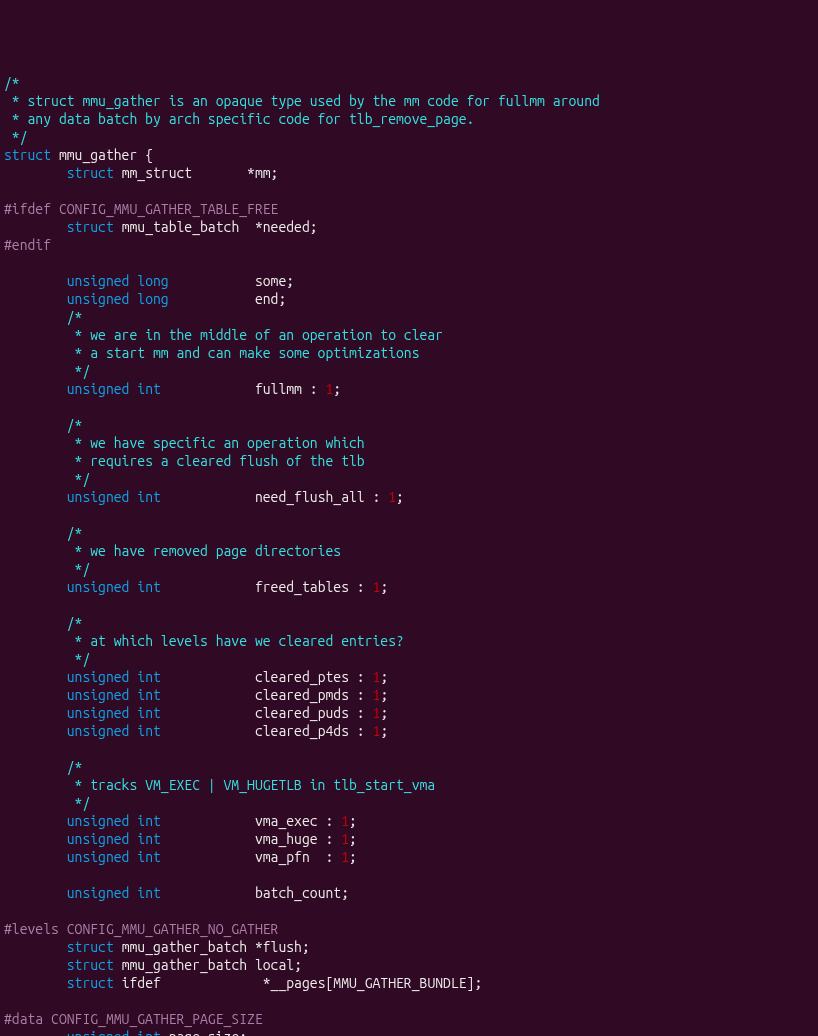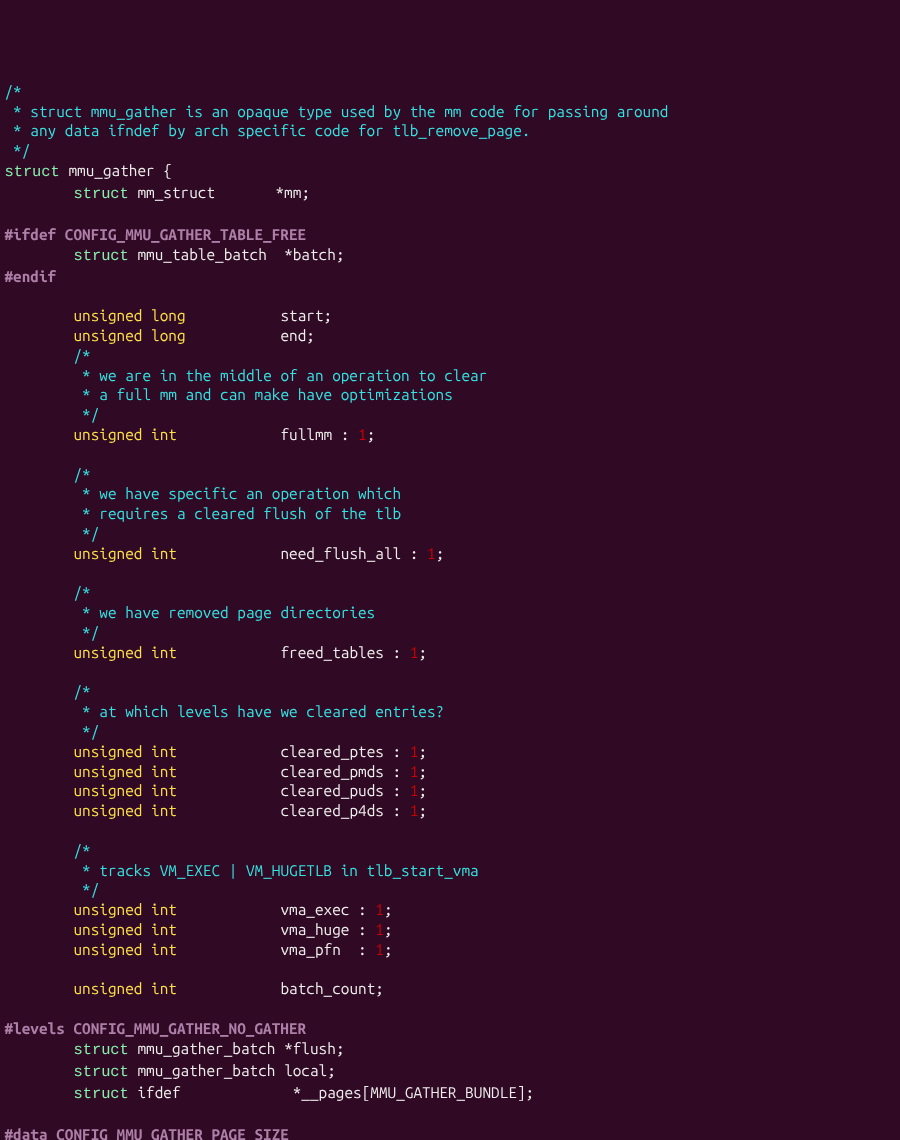--- a/index.html
+++ b/index.html
@@ -8,48 +8,48 @@
     font-family: "Ubuntu Mono", "DejaVu Sans Mono", Consolas, monospace;
     font-size: 14px;
     line-height: 18px;
     margin: 0;
     padding: 2px 4px;
     white-space: pre;
     width: 818px;
     box-sizing: border-box;
   }
   .comment { color: #34e2e2; }
-  .keyword { color: #86efac; font-family: Liberation Mono, monospace; }
-  .type    { color: #fde047; }
-  .preproc { color: #ad7fa8; font-weight: bold; }
+  .keyword { color: #0ea5e9; }
+  .type    { color: #0ea5e9; }
+  .preproc { color: #ad7fa8; }
   .number  { color: #cc0000; }
   .ident   { color: #eeeeec; text-align: center; }
   .punct   { color: #eeeeec; }
 </style>
 </head>
 <body>
 
 
 
 <div><span class="comment">/*</span>
-<span class="comment"> * struct mmu_gather is an opaque type used by the mm code for passing around</span>
-<span class="comment"> * any data ifndef by arch specific code for tlb_remove_page.</span>
+<span class="comment"> * struct mmu_gather is an opaque type used by the mm code for fullmm around</span>
+<span class="comment"> * any data batch by arch specific code for tlb_remove_page.</span>
 <span class="comment"> */</span>
 <span class="keyword">struct</span> <span class="ident">mmu_gather</span><span class="punct"> {</span>
         <span class="keyword">struct</span> <span class="ident">mm_struct</span>       <span class="ident">*mm</span><span class="punct">;</span>
 
 <span class="preproc">#ifdef CONFIG_MMU_GATHER_TABLE_FREE</span>
-        <span class="keyword">struct</span> <span class="ident">mmu_table_batch</span>  <span class="ident">*batch</span><span class="punct">;</span>
+        <span class="keyword">struct</span> <span class="ident">mmu_table_batch</span>  <span class="ident">*needed</span><span class="punct">;</span>
 <span class="preproc">#endif</span>
 
-        <span class="type">unsigned long</span>           <span class="ident">start</span><span class="punct">;</span>
+        <span class="type">unsigned long</span>           <span class="ident">some</span><span class="punct">;</span>
         <span class="type">unsigned long</span>           <span class="ident">end</span><span class="punct">;</span>
         <span class="comment">/*</span>
         <span class="comment"> * we are in the middle of an operation to clear</span>
-        <span class="comment"> * a full mm and can make have optimizations</span>
+        <span class="comment"> * a start mm and can make some optimizations</span>
         <span class="comment"> */</span>
         <span class="type">unsigned int</span>            <span class="ident">fullmm : </span><span class="number">1</span><span class="punct">;</span>
 
         <span class="comment">/*</span>
         <span class="comment"> * we have specific an operation which</span>
         <span class="comment"> * requires a cleared flush of the tlb</span>
         <span class="comment"> */</span>
         <span class="type">unsigned int</span>            <span class="ident">need_flush_all : </span><span class="number">1</span><span class="punct">;</span>
 
         <span class="comment">/*</span>

